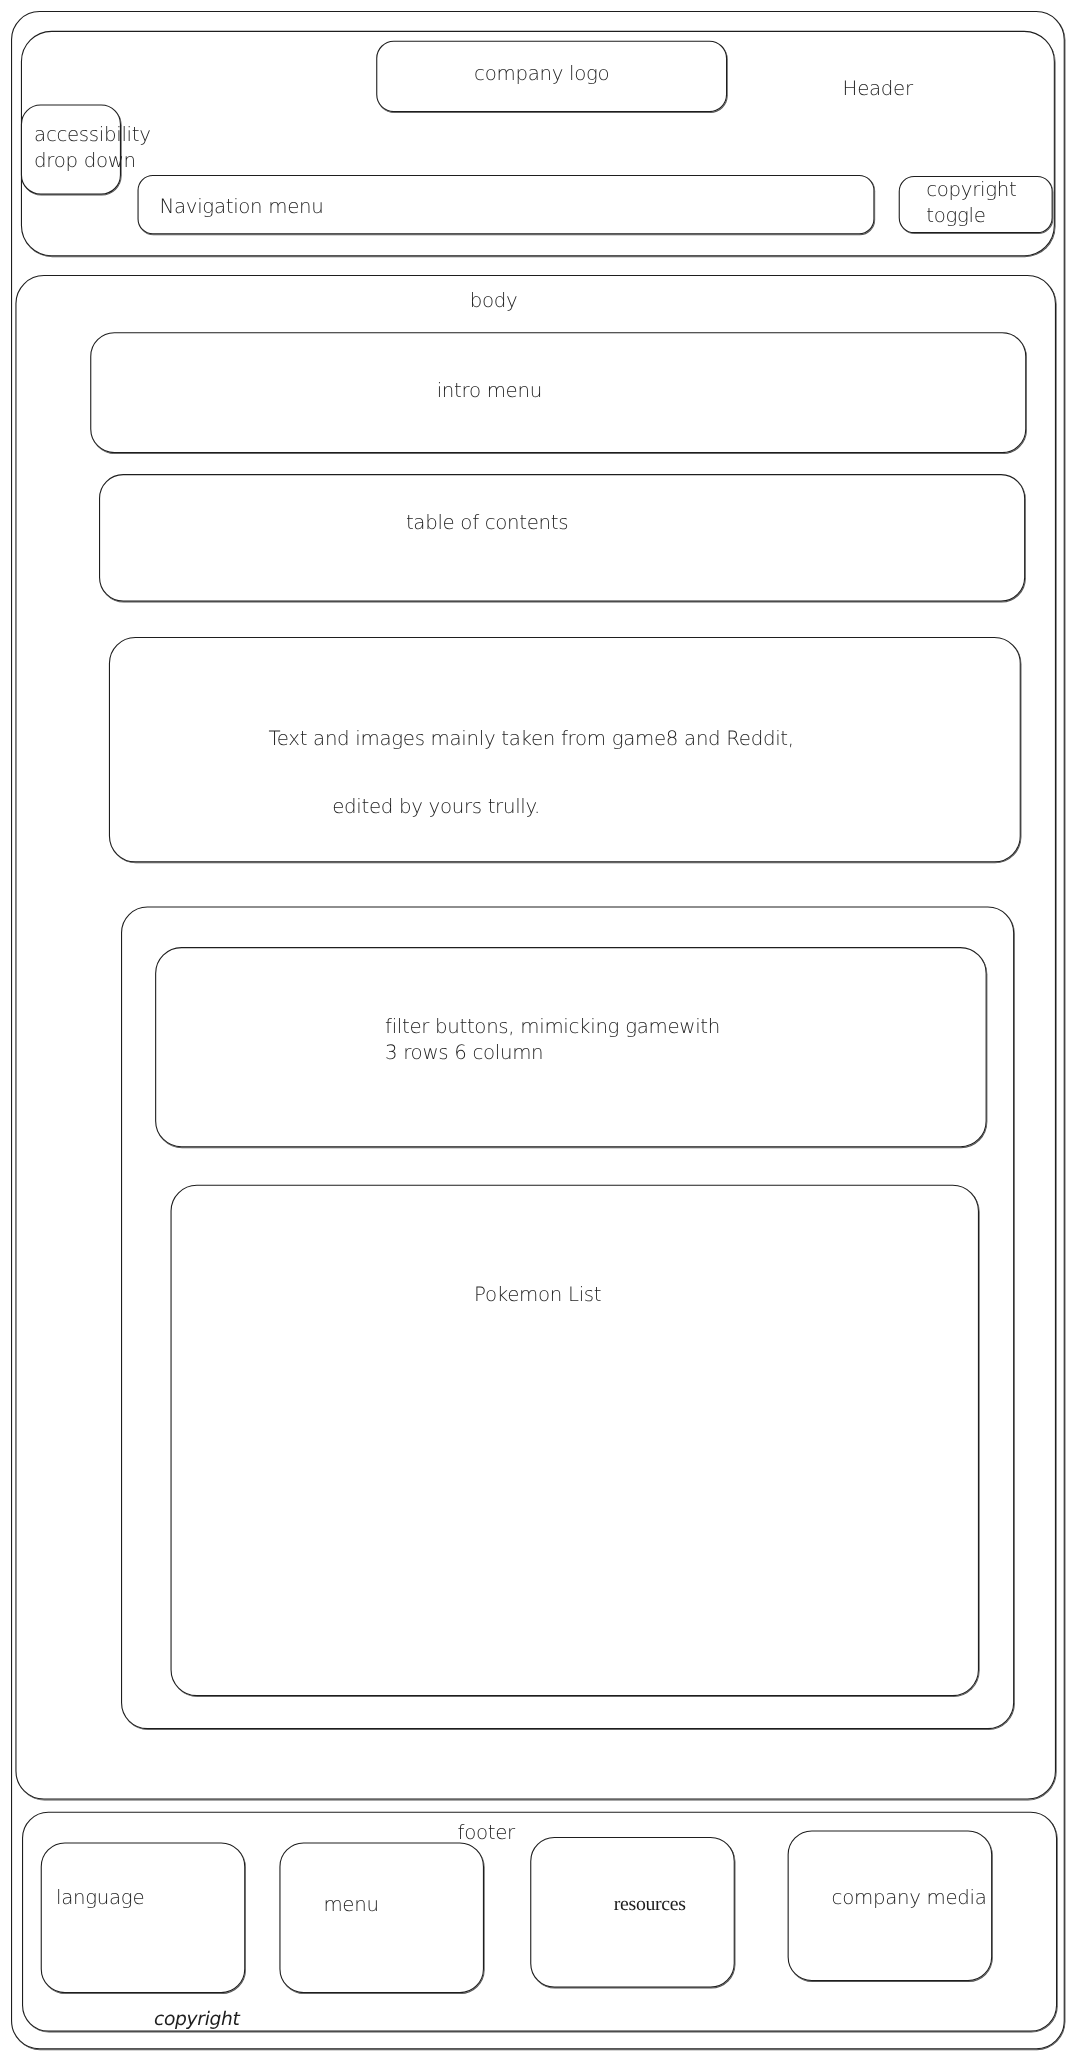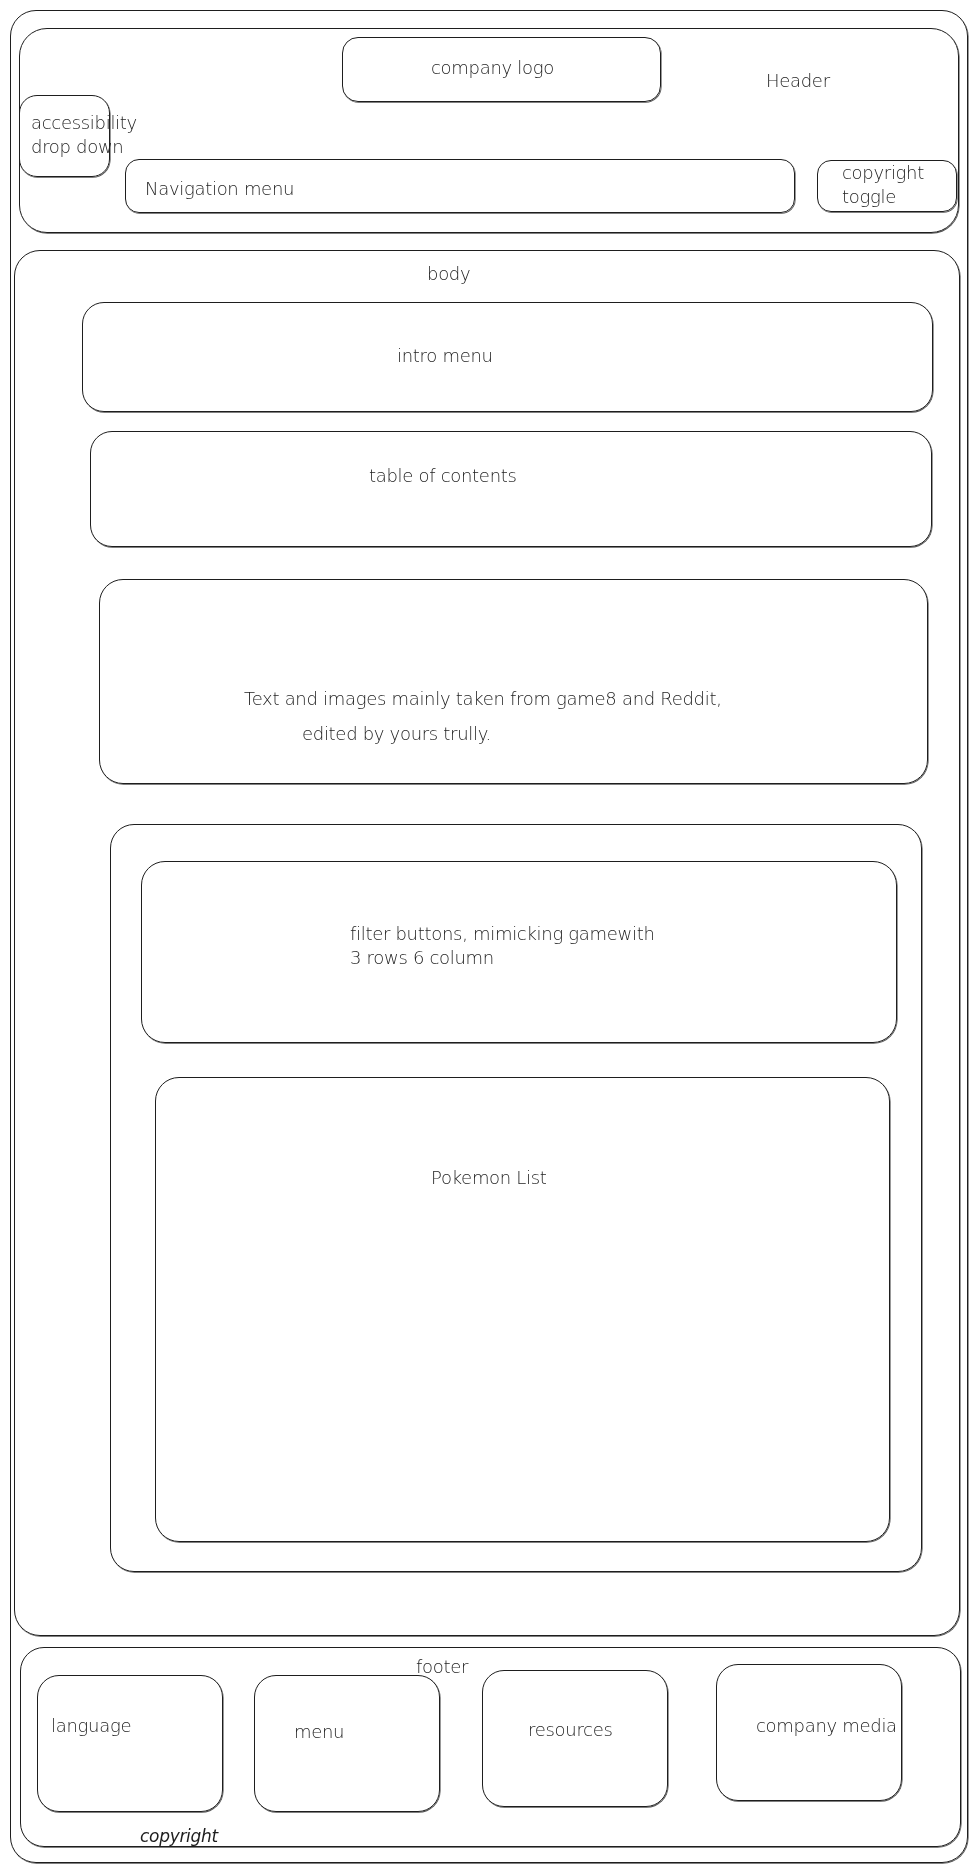--- a/index.html
+++ b/index.html
@@ -49,21 +49,21 @@
 <div class="box" style="left:14px; top:250px; width:946px; height:1386px; border-radius:26px;"></div>
 <div class="lbl" style="left:427px; top:262px;">body</div>
 
 <div class="box" style="left:82px; top:302px; width:851px; height:110px; border-radius:22px;"></div>
 <div class="lbl" style="left:397px; top:344px;">intro menu</div>
 
 <div class="box" style="left:90px; top:431px; width:842px; height:116px; border-radius:22px;"></div>
 <div class="lbl" style="left:369px; top:464px;">table of contents</div>
 
 <div class="box" style="left:99px; top:579px; width:829px; height:205px; border-radius:24px;"></div>
-<div class="lbl" style="left:244px; top:687px;">Text and images mainly taken from game8 and Reddit,</div>
+<div class="lbl" style="left:244px; top:660px;">Text and images mainly taken from game8 and Reddit,</div>
 <div class="lbl" style="left:254px; top:722px;margin-left:48px;">edited by yours trully.</div>
 
 <div class="box" style="left:110px; top:824px; width:812px; height:748px; border-radius:24px;"></div>
 
 <div class="box" style="left:141px; top:861px; width:756px; height:182px; border-radius:24px;"></div>
 <div class="lbl" style="left:350px; top:922px;">filter buttons, mimicking gamewith</div>
 <div class="lbl" style="left:350px; top:946px;">3 rows 6 column</div>
 
 <div class="box" style="left:155px; top:1077px; width:735px; height:465px; border-radius:24px;"></div>
 <div class="lbl" style="left:431px; top:1166px;">Pokemon List</div>
@@ -71,18 +71,18 @@
 <div class="box" style="left:20px; top:1647px; width:941px; height:200px; border-radius:24px;"></div>
 <div class="lbl" style="left:416px; top:1655px;">footer</div>
 
 <div class="box" style="left:37px; top:1675px; width:186px; height:137px; border-radius:22px;"></div>
 <div class="lbl" style="left:51px; top:1714px;">language</div>
 
 <div class="box" style="left:254px; top:1675px; width:186px; height:137px; border-radius:22px;"></div>
 <div class="lbl" style="left:294px; top:1720px;">menu</div>
 
 <div class="box" style="left:482px; top:1670px; width:186px; height:137px; border-radius:22px;"></div>
-<div class="lbl" style="left:528px; top:1718px;">resources</div>
+<div class="lbl" style="left:558px; top:1718px;font-family:Liberation Serif, serif;">resources</div>
 
 <div class="box" style="left:716px; top:1664px; width:186px; height:137px; border-radius:22px;"></div>
 <div class="lbl" style="left:756px; top:1714px;">company media</div>
 
 <div class="lbl small" style="left:140px; top:1824px;">copyright</div>
 
 </body></html>

